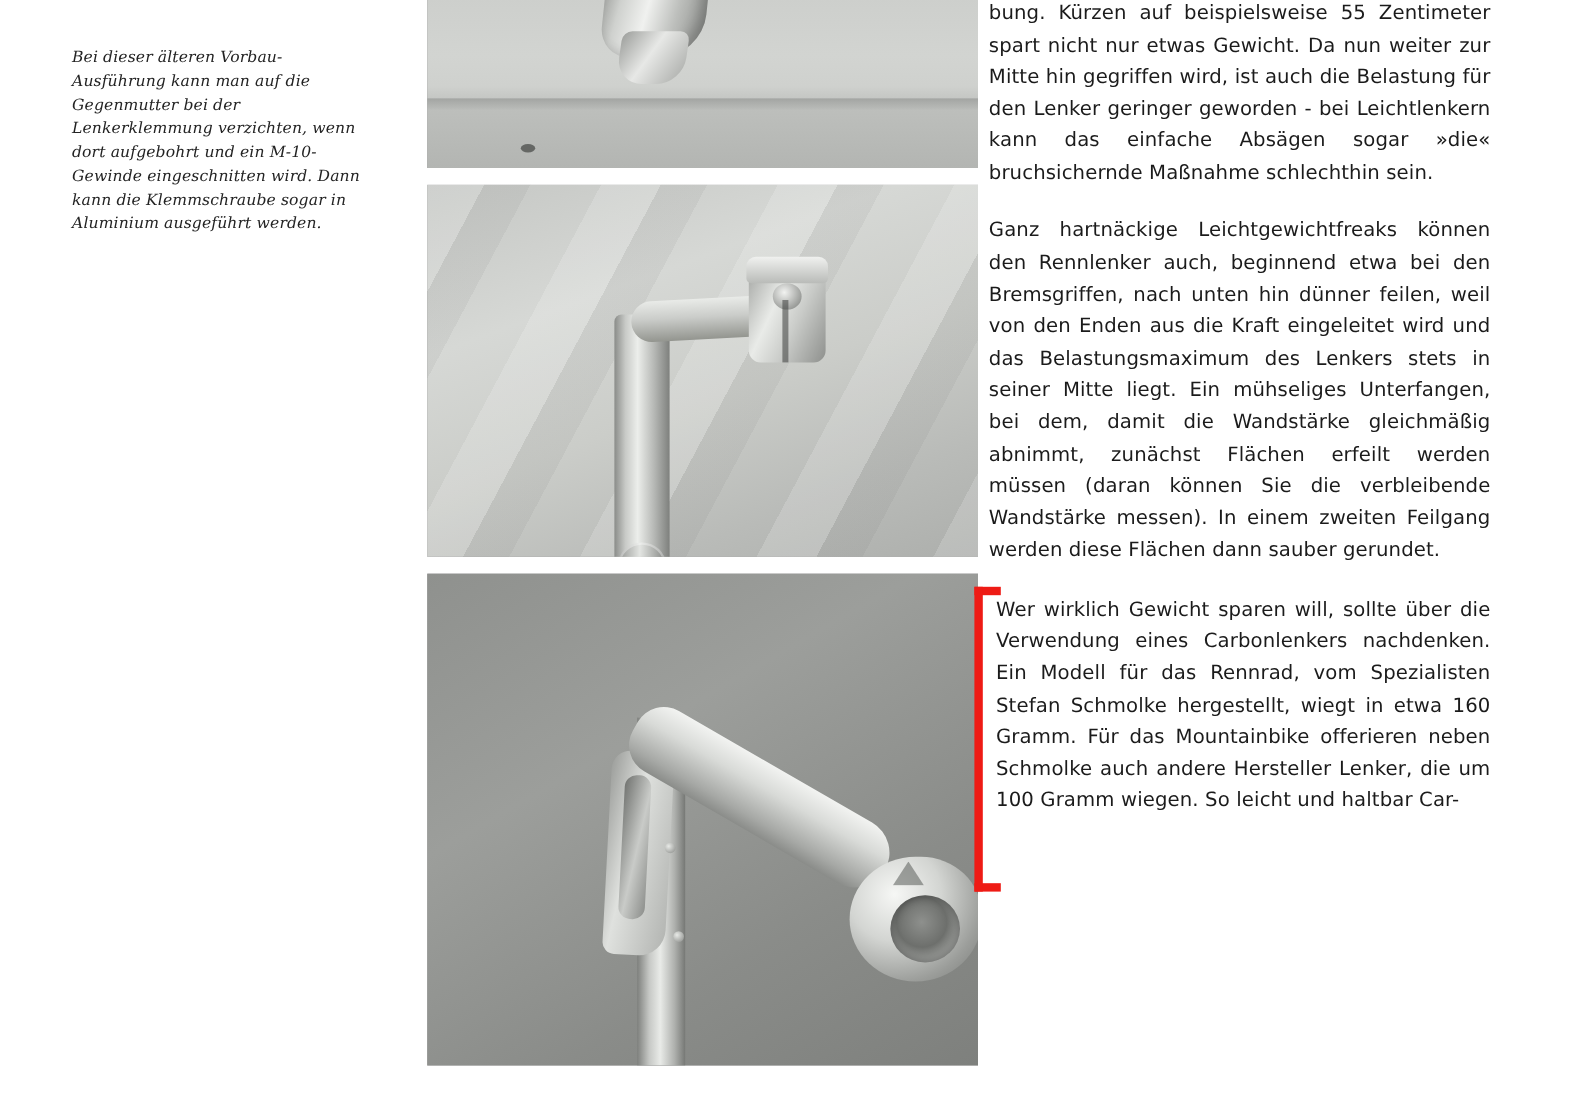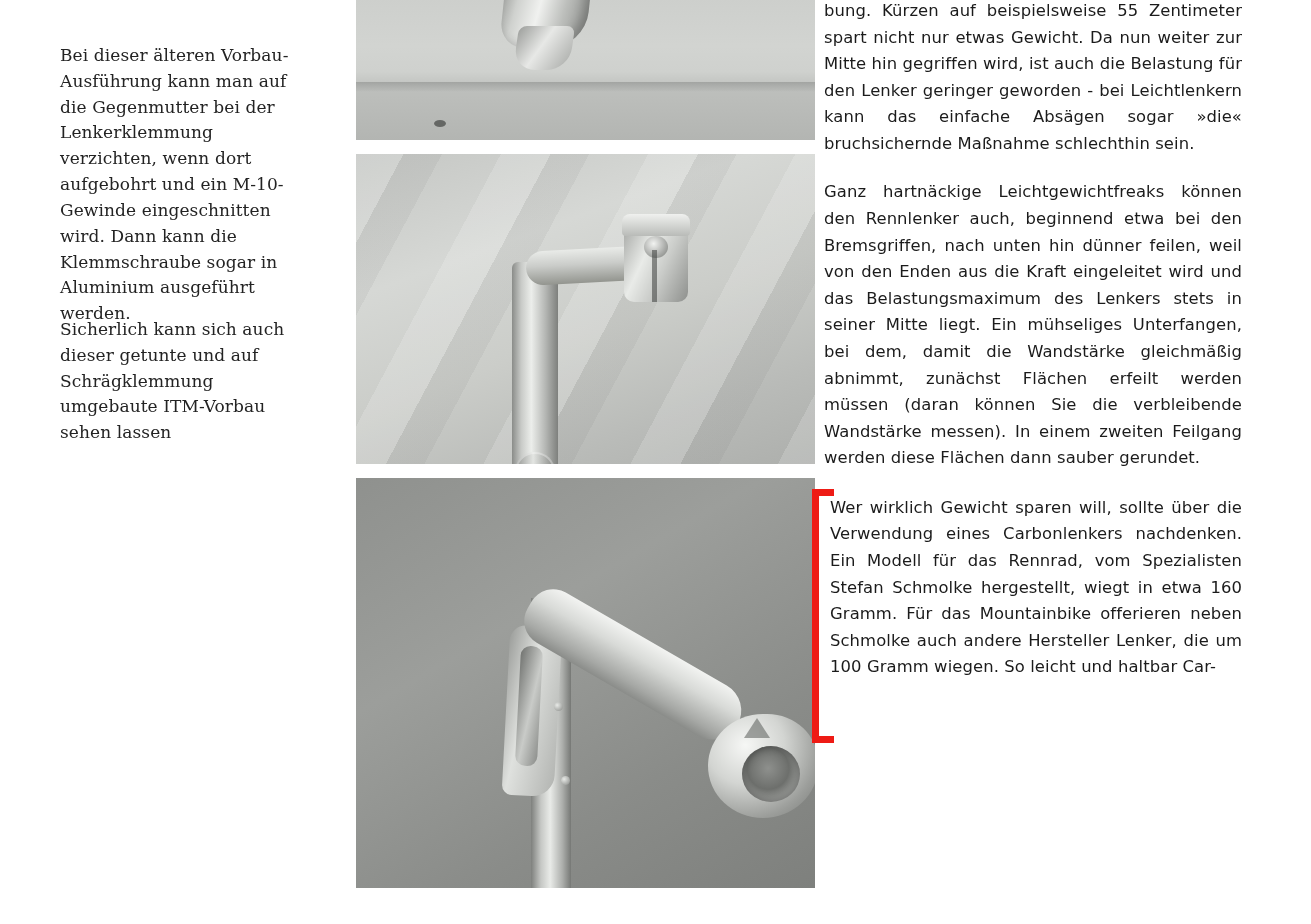--- a/index.html
+++ b/index.html
@@ -20,21 +20,22 @@
   .caption-col {
     position: absolute;
     left: 60px;
     top: 0;
     width: 250px;
     height: 924px;
   }
   .caption {
     position: absolute;
     font-family: "DejaVu Serif", serif;
-    font-size: 17px;
+    font-style: italic;
+    font-size: 13px;
     line-height: 1.52;
     color: #232323;
     letter-spacing: 0.1px;
     width: 240px;
   }
   #caption-1 { top: 26px; left: 0; }
   #caption-2 { top: 300px; left: 0; }
 
   
   .photo-col {
@@ -311,21 +312,20 @@
     border-bottom: 7px solid #ee1b15;
     box-sizing: border-box;
     pointer-events: none;
   }
 </style>
 </head>
 <body>
 
 <div class="caption-col">
   <p class="caption" id="caption-1">Bei dieser älteren Vorbau-Ausführung kann man auf die Gegenmutter bei der Lenkerklemmung verzichten, wenn dort aufgebohrt und ein M-10-Gewinde eingeschnitten wird. Dann kann die Klemmschraube sogar in Aluminium ausgeführt werden.</p>
-  <p class="caption" id="caption-2">Sicherlich kann sich auch dieser getunte und auf Schrägklemmung umgebaute ITM-Vorbau sehen lassen</p>
 </div>
 
 <div class="photo-col">
 
   <div class="photo" id="photo-top">
     <div class="p1-bg"></div>
     <div class="p1-stem"></div>
     <div class="p1-cap"></div>
     <div class="p1-band"></div>
     <div class="p1-dot"></div>

